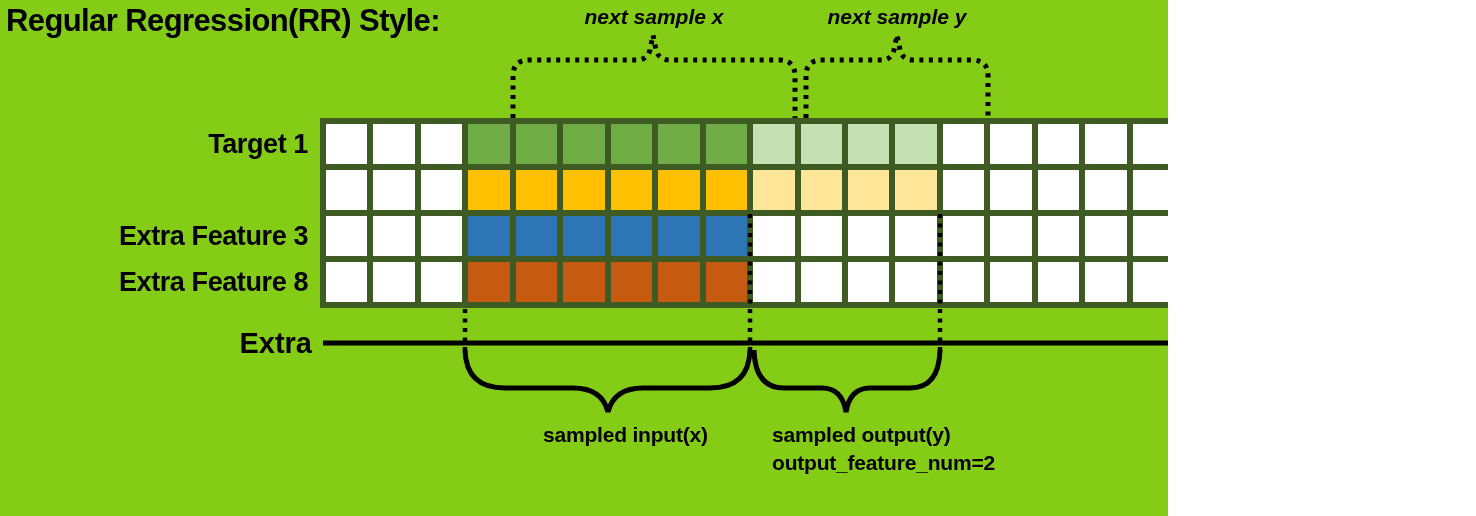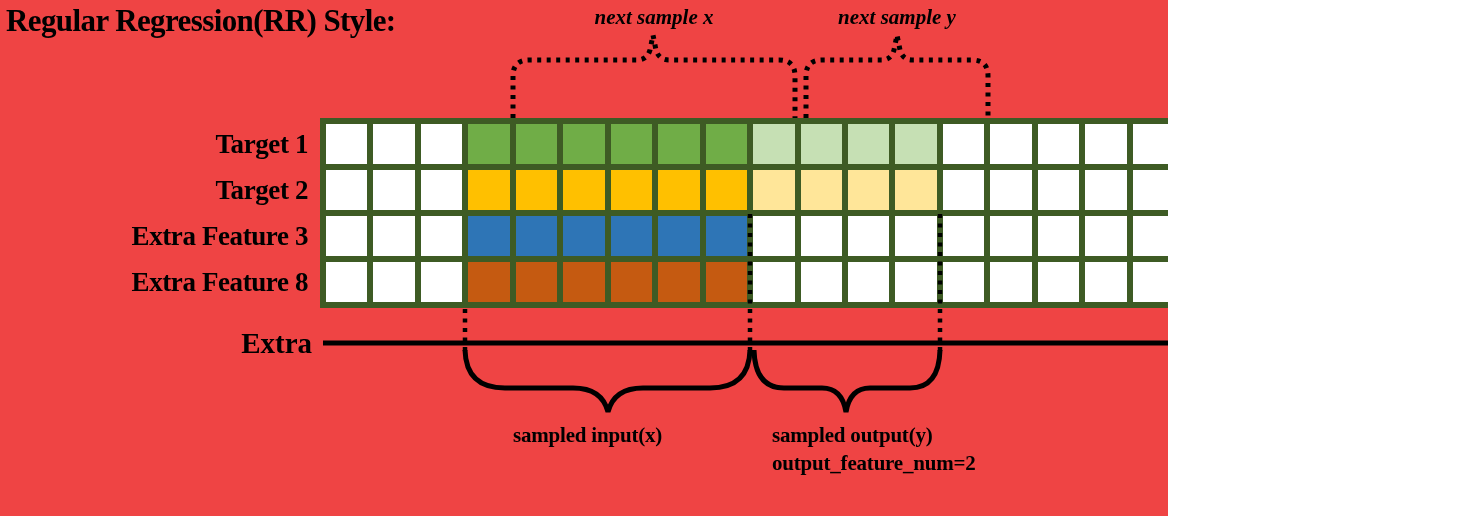--- a/index.html
+++ b/index.html
@@ -1,21 +1,21 @@
 <!DOCTYPE html>
 <html><head>
 <meta charset="utf-8">
 <style>
   html, body { margin: 0; padding: 0; background: #ffffff; }
   .canvas {
     position: relative;
     width: 1168px;
     height: 516px;
-    background: #ef4444;
-    font-family: Liberation Serif, serif;
+    background: #84cc16;
+    font-family: Liberation Sans, sans-serif;
     color: #000000;
     overflow: hidden;
   }
   .title {
     position: absolute;
     left: 6px;
     top: 3px;
     font-size: 31px;
     font-weight: 700;
     letter-spacing: -0.6px;
@@ -82,32 +82,31 @@
   }
   .note-block {
     position: absolute;
     top: 421px;
     font-size: 21px;
     font-weight: 600;
     line-height: 28px;
     letter-spacing: -0.2px;
     white-space: nowrap;
   }
-  .note-block.input { left: 513px; }
+  .note-block.input { left: 543px; }
   .note-block.output { left: 772px; }
 </style>
 </head>
 <body>
 
 <div class="canvas">
 
   <div class="title">Regular Regression(RR) Style:</div>
 
   <div class="row-label r0">Target 1</div>
-  <div class="row-label r1">Target 2</div>
   <div class="row-label r2">Extra Feature 3</div>
   <div class="row-label r3">Extra Feature 8</div>
 
   <div class="grid" style="background: rgb(62, 91, 36);">
       <div class="cell" style="background: rgb(255, 255, 255);"></div>
       <div class="cell" style="background: rgb(255, 255, 255);"></div>
       <div class="cell" style="background: rgb(255, 255, 255);"></div>
       <div class="cell" style="background: rgb(112, 173, 71);"></div>
       <div class="cell" style="background: rgb(112, 173, 71);"></div>
       <div class="cell" style="background: rgb(112, 173, 71);"></div>

